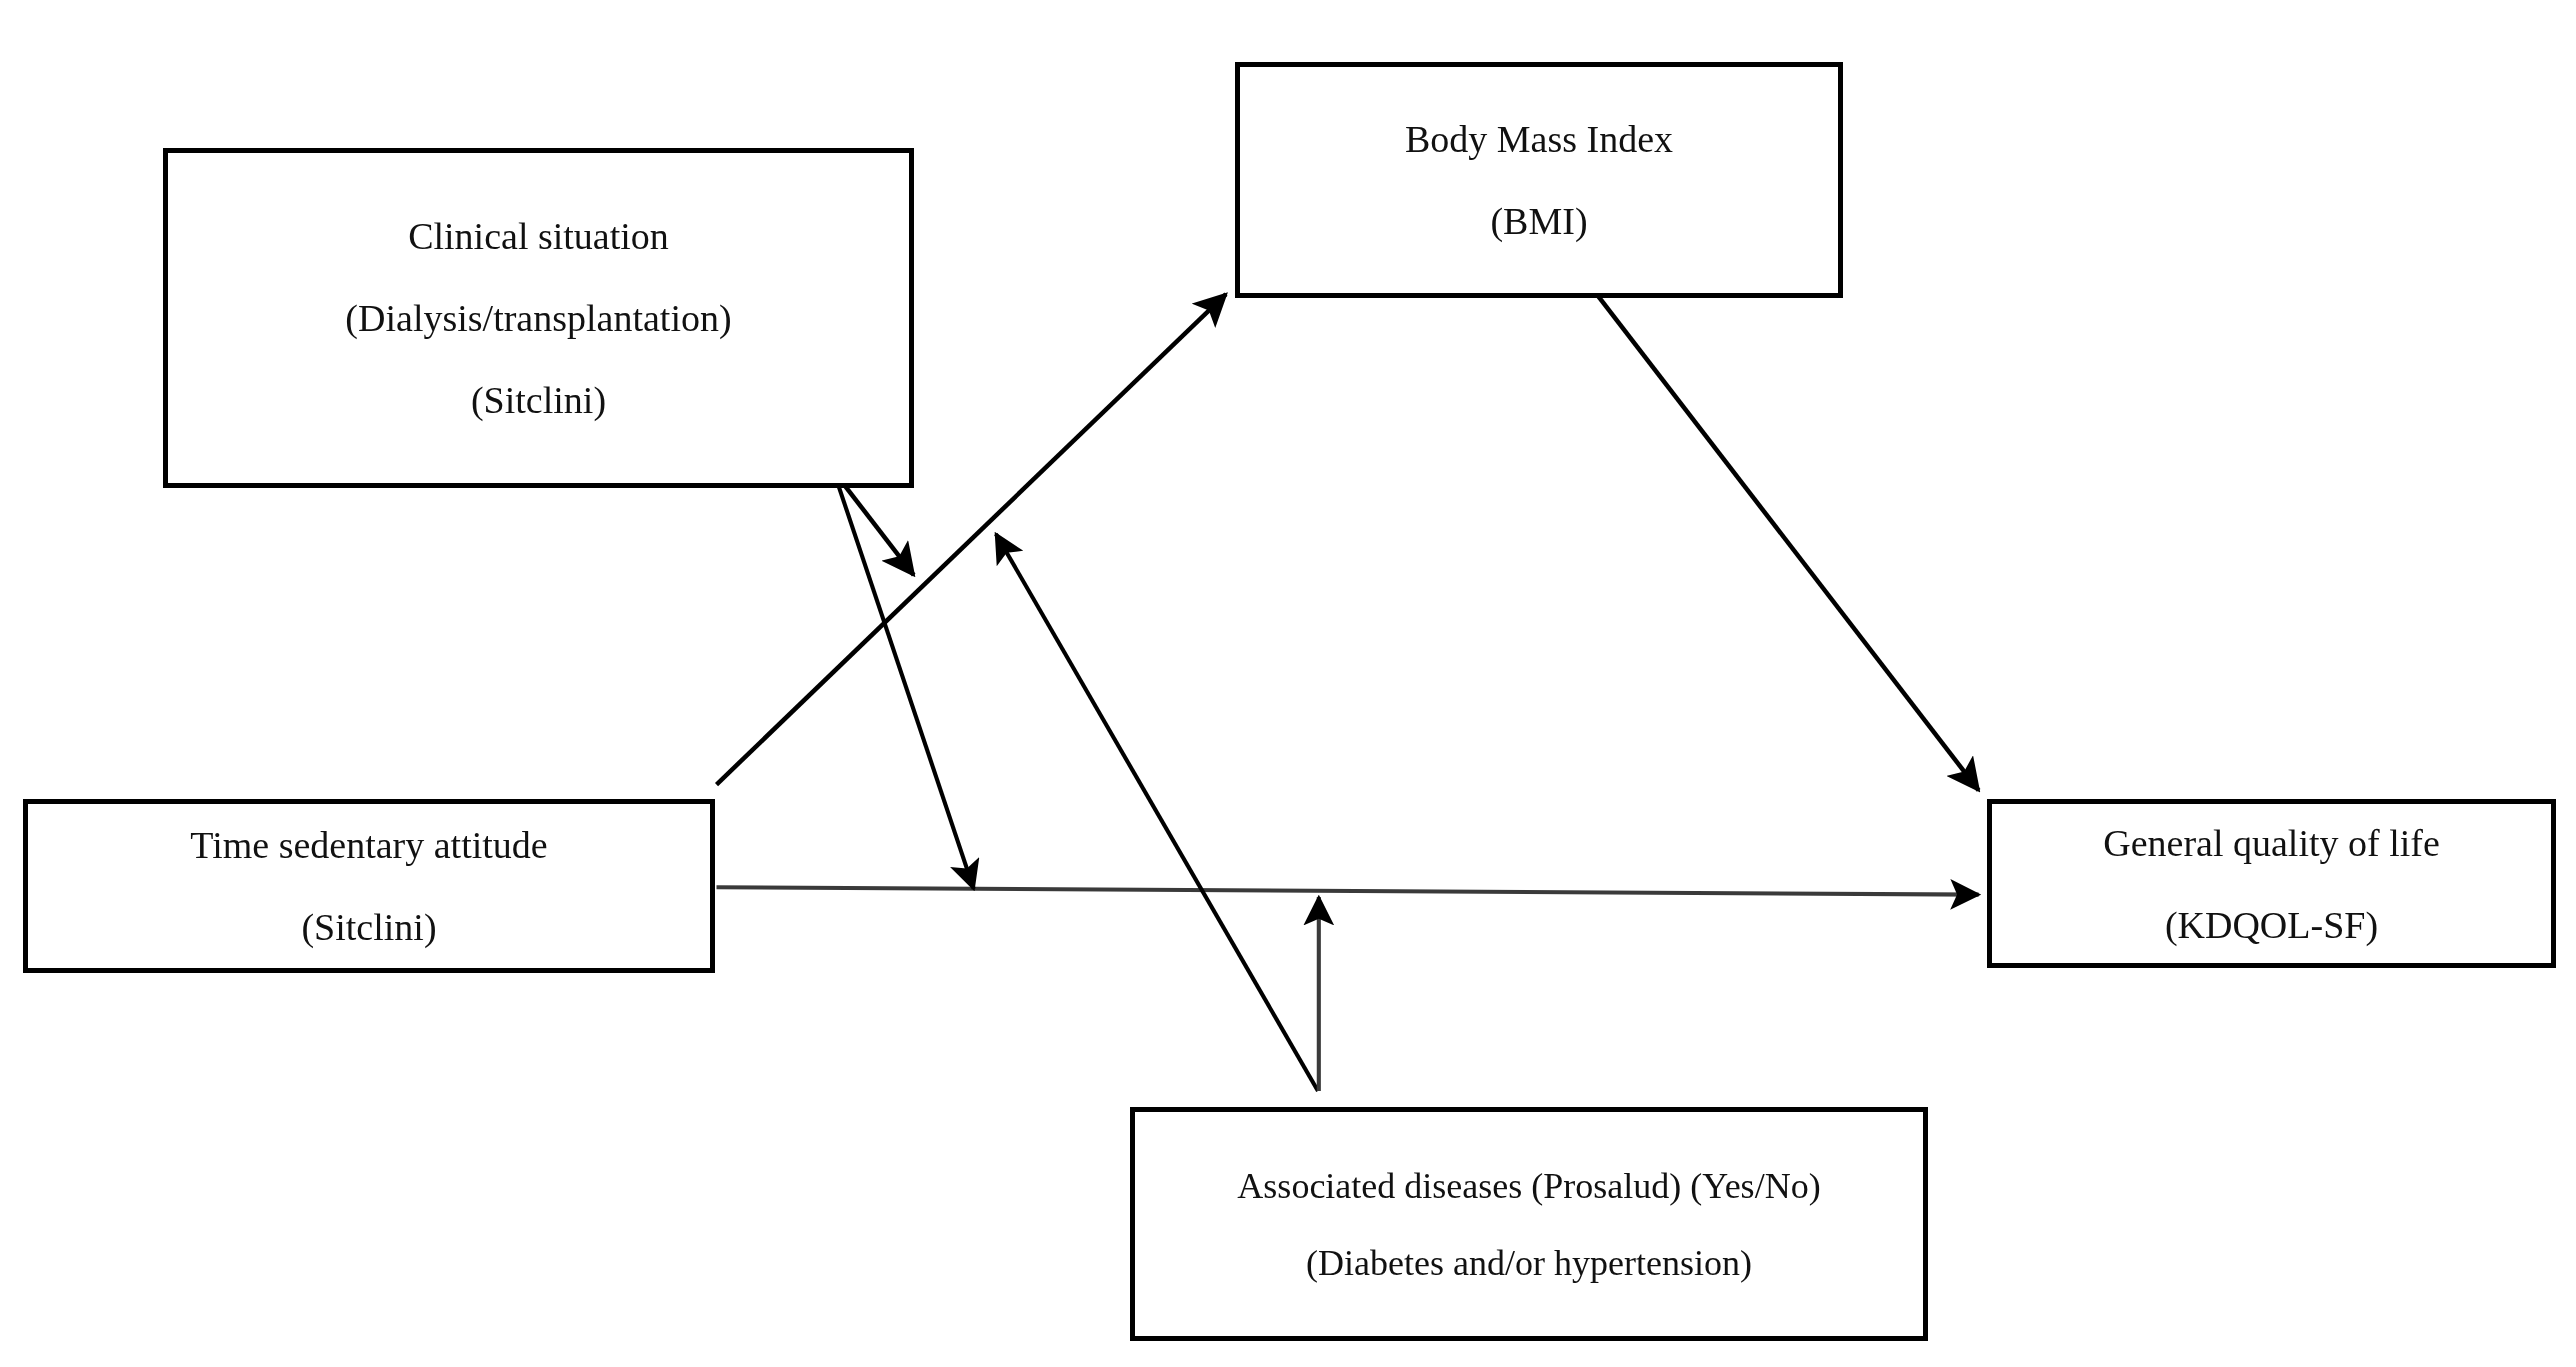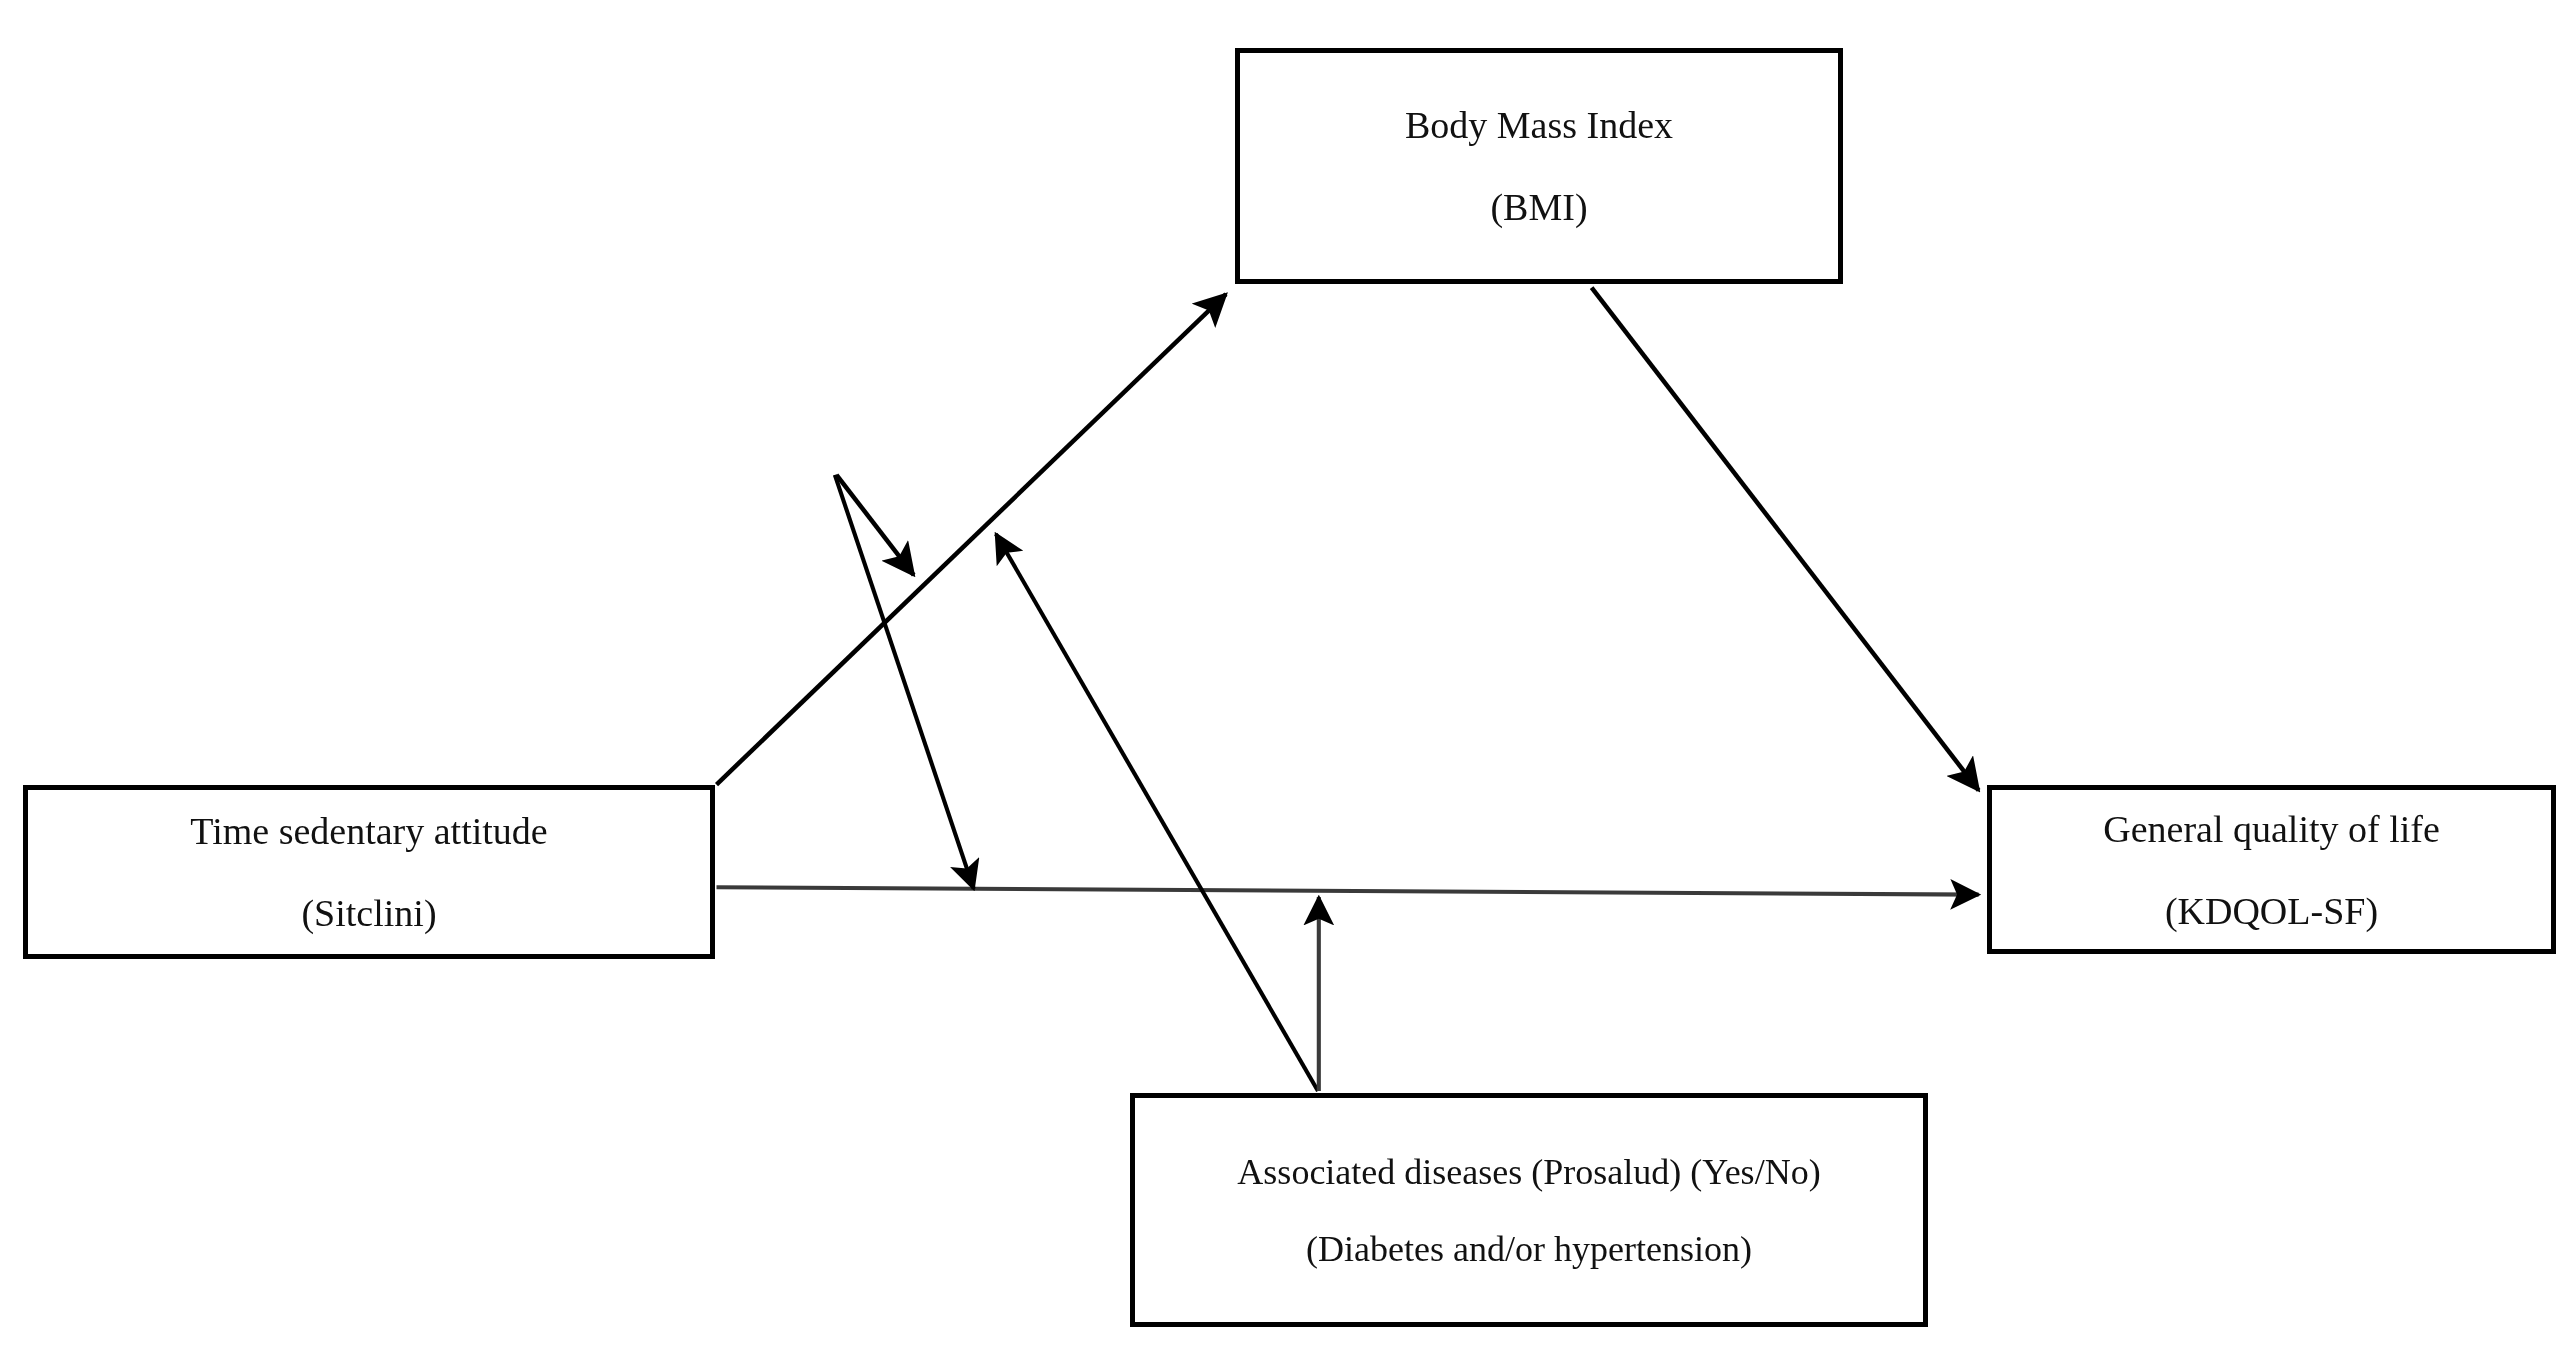--- a/index.html
+++ b/index.html
@@ -29,20 +29,21 @@
     box-sizing: border-box;
     border: 5px solid #000000;
     background: #ffffff;
     display: flex;
     flex-direction: column;
     align-items: center;
     justify-content: center;
     text-align: center;
     color: #111111;
     z-index: 3;
+    margin-top: 14px;
   }
   .node-line {
     display: block;
     font-size: 38px;
     line-height: 1.0;
     white-space: nowrap;
     padding: 0 11.5px;
   }
   .node-line + .node-line {
     margin-top: 44px;
@@ -79,20 +80,25 @@
 
     <path class="edge" fill="none" stroke="#000000" stroke-width="5.5" marker-end="url(#ah)" d="M 1018 578 L 1112 700"></path>
 
     <path class="edge" fill="none" stroke="#000000" stroke-width="5" marker-end="url(#ah)" d="M 1016 578 L 1185 1082"></path>
 
     <path class="edge" fill="none" stroke="#000000" stroke-width="5" marker-end="url(#ah)" d="M 1604 1328 L 1212 650"></path>
 
     <path class="edge" fill="none" stroke="#3a3a3a" stroke-width="5" marker-end="url(#ah)" d="M 1605 1328 L 1605 1092"></path>
   </svg>
 
+  <div class="node" id="node-sitclini">
+    <span class="node-line">Clinical situation</span>
+    <span class="node-line">(Dialysis/transplantation)</span>
+    <span class="node-line">(Sitclini)</span>
+  </div>
 
   <div class="node" id="node-bmi">
     <span class="node-line">Body Mass Index</span>
     <span class="node-line">(BMI)</span>
   </div>
 
   <div class="node" id="node-tiparado">
     <span class="node-line">Time sedentary attitude</span>
     <span class="node-line">(Sitclini)</span>
   </div>

